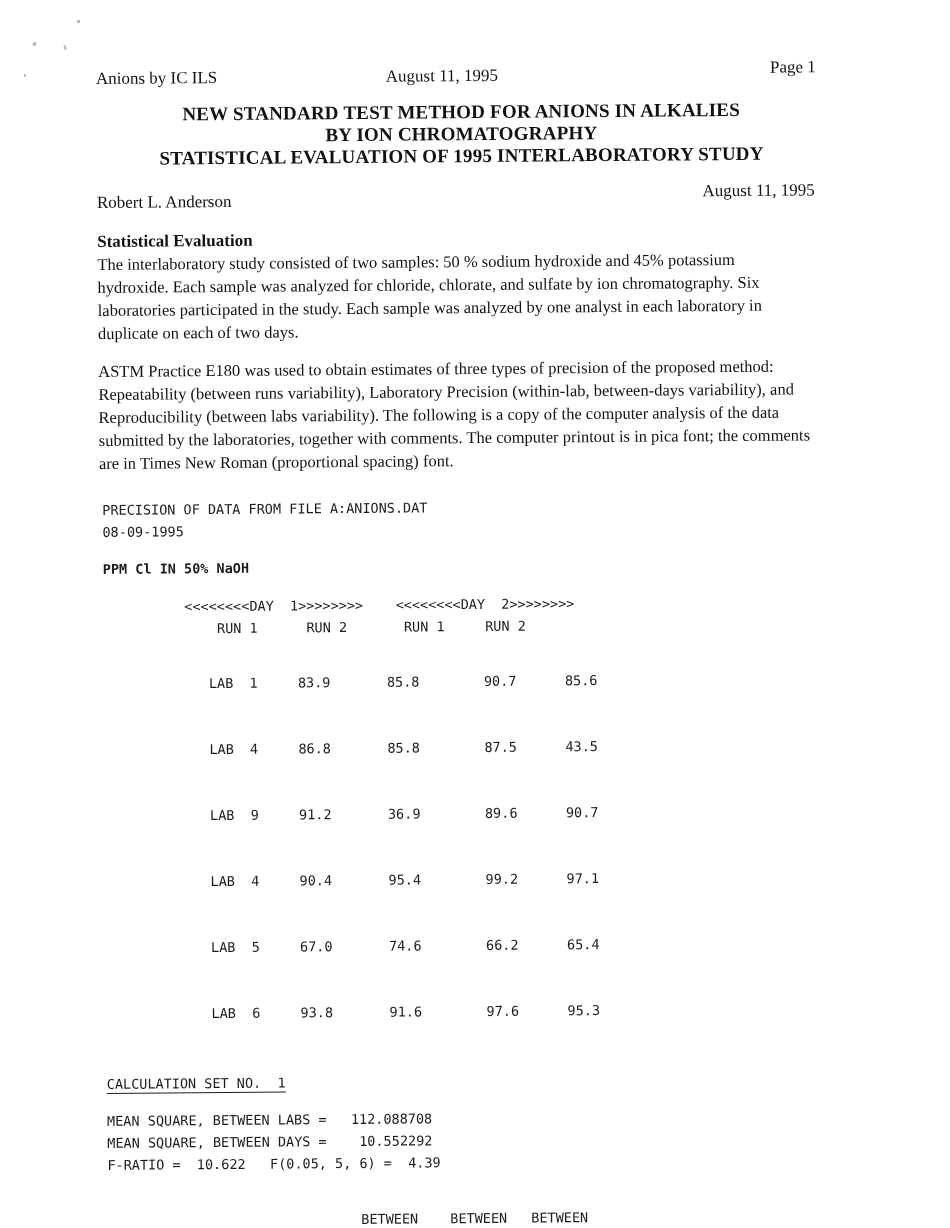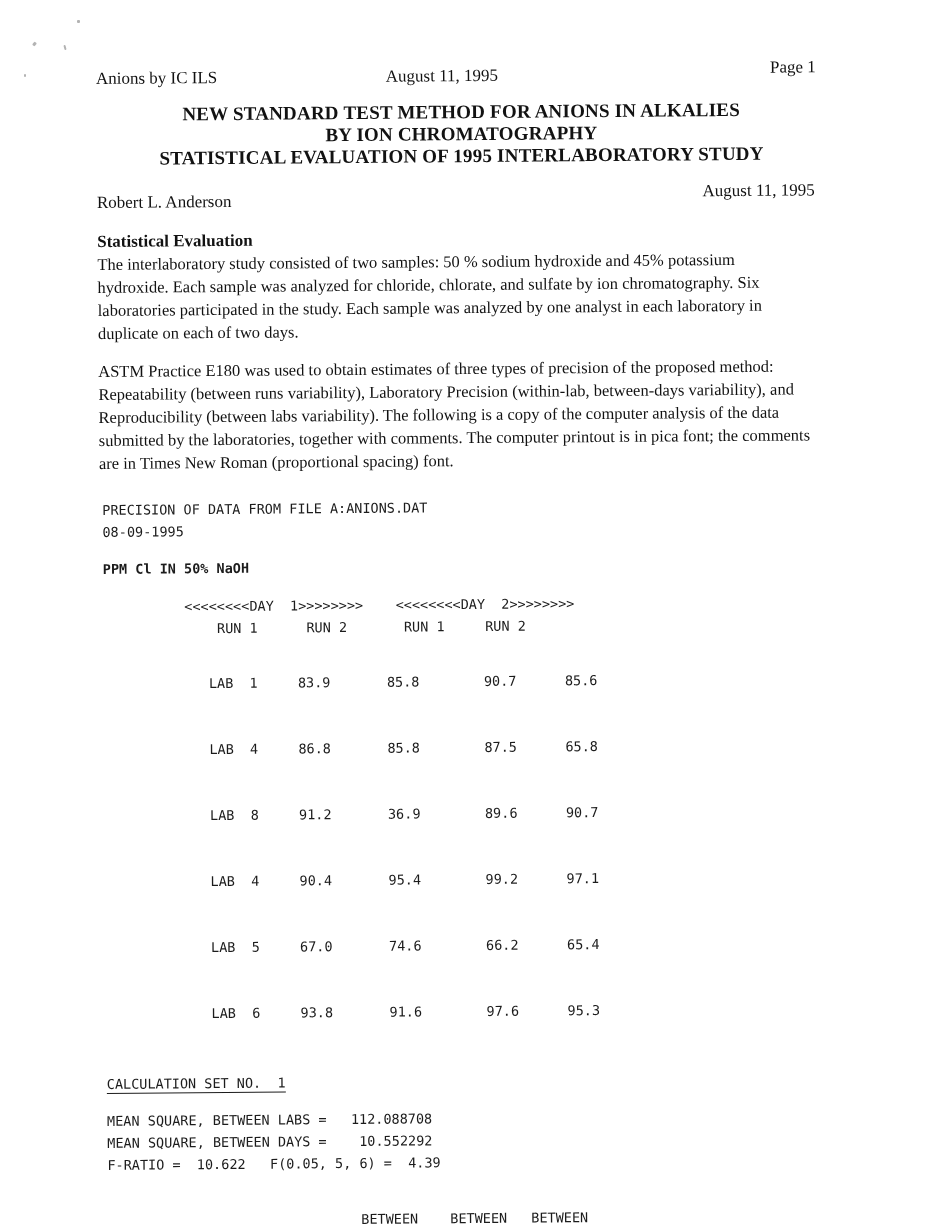--- a/index.html
+++ b/index.html
@@ -169,24 +169,24 @@
       <div class="mline ppm-line">PPM Cl IN 50% NaOH</div>
 
       <div class="mline dayhdr-line">          &lt;&lt;&lt;&lt;&lt;&lt;&lt;&lt;DAY  1&gt;&gt;&gt;&gt;&gt;&gt;&gt;&gt;    &lt;&lt;&lt;&lt;&lt;&lt;&lt;&lt;DAY  2&gt;&gt;&gt;&gt;&gt;&gt;&gt;&gt;</div>
       <div class="mline">              RUN 1      RUN 2       RUN 1     RUN 2</div>
 
       <div class="labtable">
         <div class="labrow">
           <span class="c-lab">LAB  1</span><span class="c-v1">83.9</span><span class="c-v2">85.8</span><span class="c-v3">90.7</span><span class="c-v4">85.6</span>
         </div>
         <div class="labrow">
-          <span class="c-lab">LAB  4</span><span class="c-v1">86.8</span><span class="c-v2">85.8</span><span class="c-v3">87.5</span><span class="c-v4">65.8</span>
-        </div>
-        <div class="labrow">
-          <span class="c-lab">LAB  8</span><span class="c-v1">91.2</span><span class="c-v2">36.9</span><span class="c-v3">89.6</span><span class="c-v4">90.7</span>
+          <span class="c-lab">LAB  4</span><span class="c-v1">86.8</span><span class="c-v2">85.8</span><span class="c-v3">87.5</span><span class="c-v4">43.5</span>
+        </div>
+        <div class="labrow">
+          <span class="c-lab">LAB  9</span><span class="c-v1">91.2</span><span class="c-v2">36.9</span><span class="c-v3">89.6</span><span class="c-v4">90.7</span>
         </div>
         <div class="labrow">
           <span class="c-lab">LAB  4</span><span class="c-v1">90.4</span><span class="c-v2">95.4</span><span class="c-v3">99.2</span><span class="c-v4">97.1</span>
         </div>
         <div class="labrow">
           <span class="c-lab">LAB  5</span><span class="c-v1">67.0</span><span class="c-v2">74.6</span><span class="c-v3">66.2</span><span class="c-v4">65.4</span>
         </div>
         <div class="labrow">
           <span class="c-lab">LAB  6</span><span class="c-v1">93.8</span><span class="c-v2">91.6</span><span class="c-v3">97.6</span><span class="c-v4">95.3</span>
         </div>

